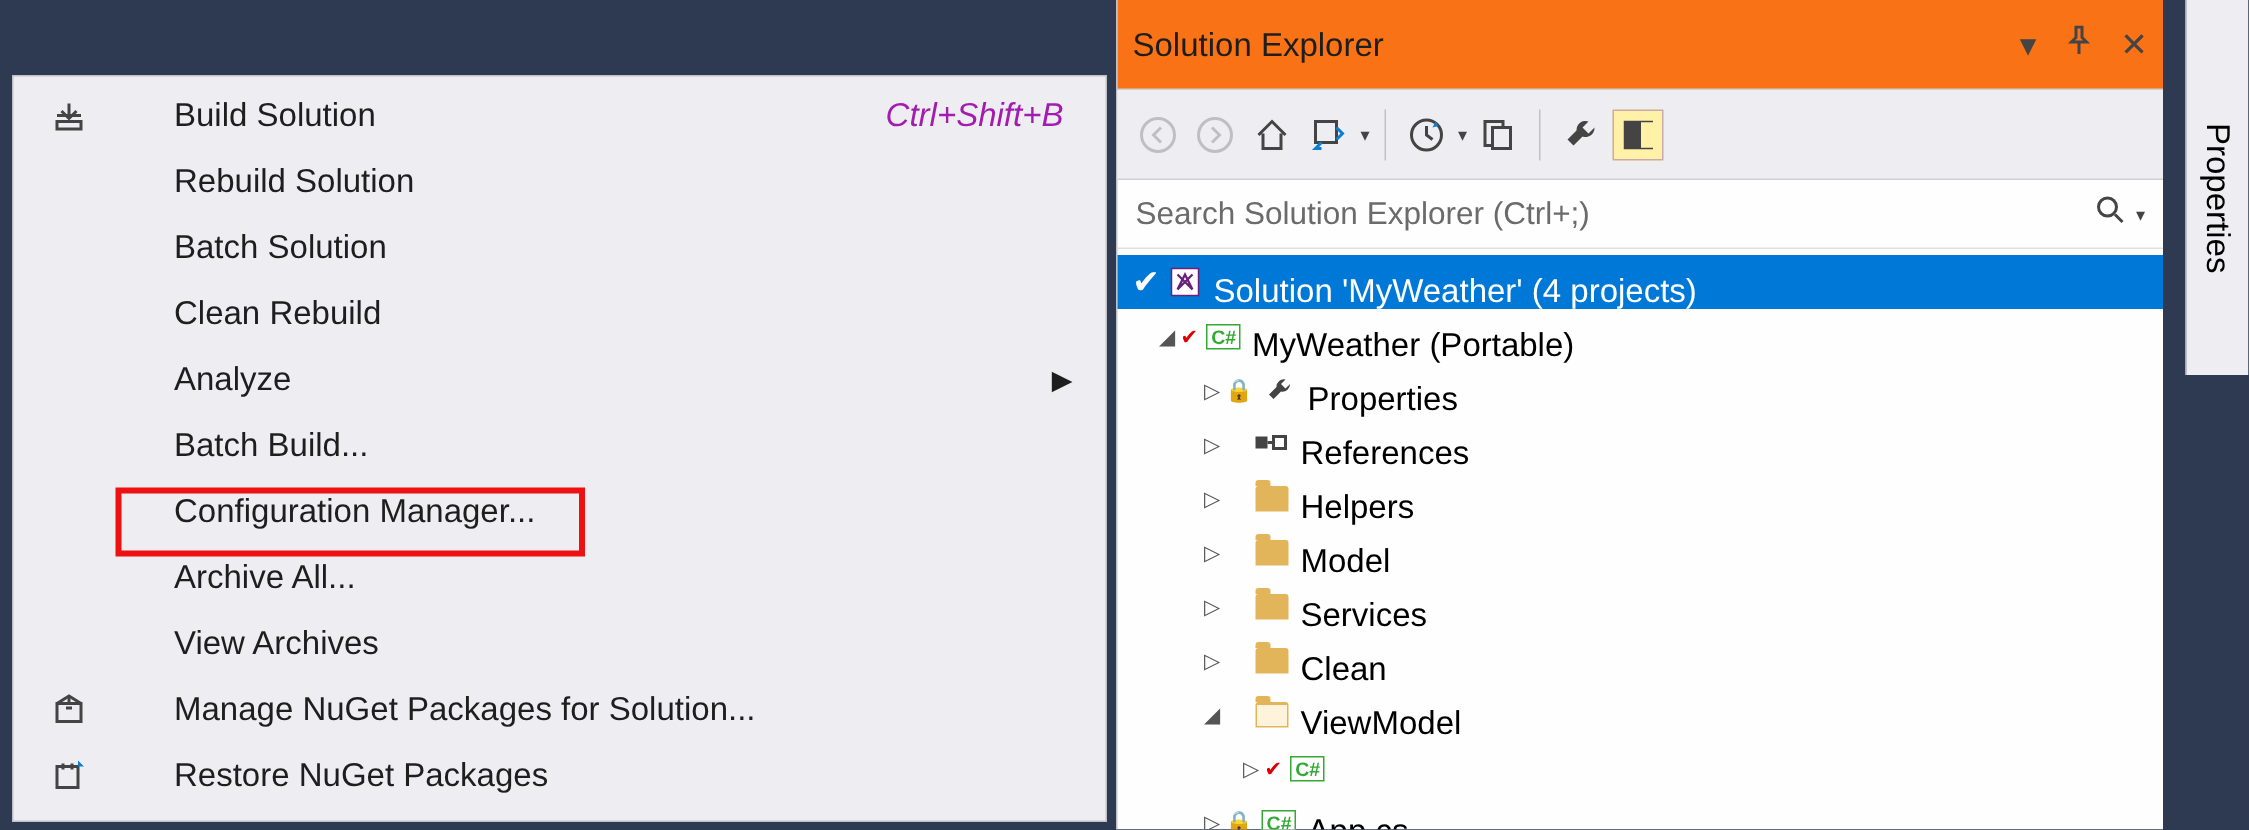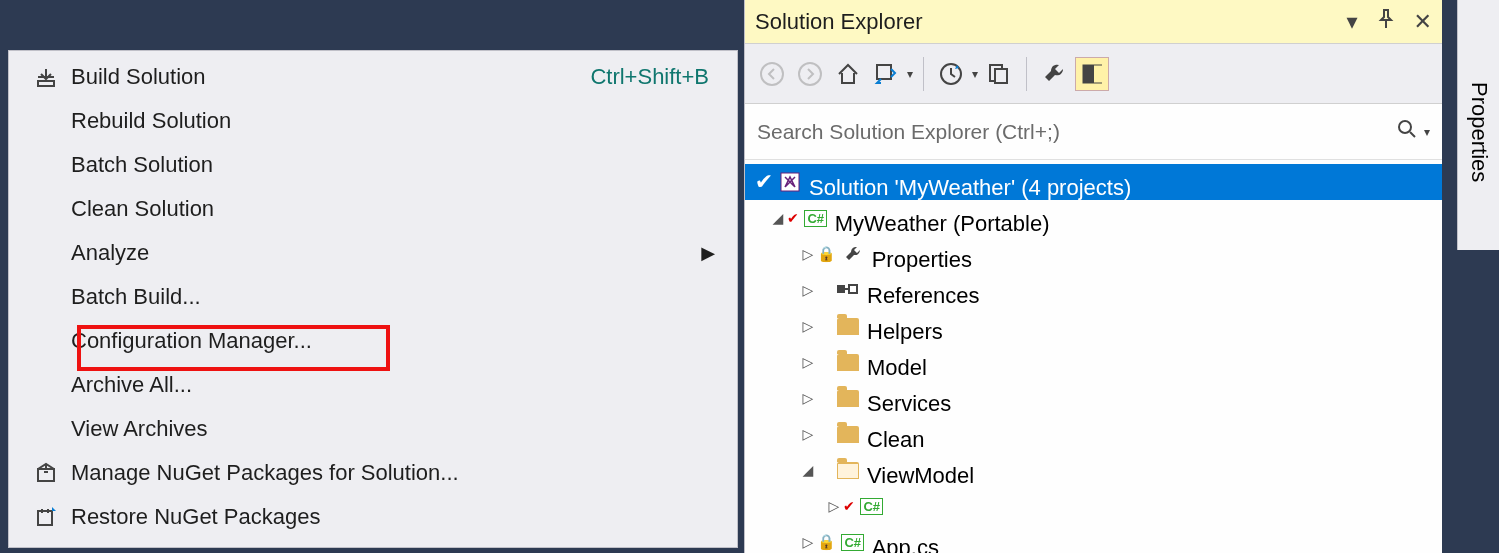--- a/index.html
+++ b/index.html
@@ -5,50 +5,50 @@
   * { box-sizing: border-box; margin: 0; padding: 0; font-family: "Segoe UI", sans-serif; }
   body { width: 1499px; height: 553px; background: #2d3a52; overflow: hidden; position: relative; }
 
   
   .context-menu {
     position: absolute; left: 8px; top: 50px; width: 730px;
     background: #eeeef2; border: 1px solid #c0c0c8; padding: 4px 2px 8px 2px;
   }
   .menu-item {
     display: flex; align-items: center; height: 44px; padding-left: 10px;
-    font-size: 22px; color: #1e1e1e;
+    font-size: 22px; color: #1e1e1e; gap: 45px;
   }
   .mi-icon { width: 50px; display:flex; justify-content:center; align-items:center; color:#444; }
   .mi-label { flex: 1; }
-  .mi-short { padding-right: 26px; color:#0f766e; }
+  .mi-short { padding-right: 26px; color:#a21caf;font-style:italic; }
   .submenu-arrow { font-size:18px; padding-right:20px; }
   .highlight-box { position:absolute; border:4px solid #e11; height:46px; width:313px; left:68px; top:274px; pointer-events:none; }
 
   
   .sol-panel {
     position:absolute; left:744px; top:0; width:698px; height:553px;
     background:#fefefe; border-left:1px solid #c0c0c8;
   }
   .sol-title {
-    background:#fef9c3; height:44px; display:flex; align-items:center;
+    background:#f97316; height:60px; display:flex; align-items:center;
     padding:0 10px; font-size:22px; color:#1e1e1e; justify-content:space-between;
     border-bottom:1px solid #d0d0d0;
   }
   .title-controls { display:flex; gap:20px; align-items:center; color:#444; }
   .title-controls span { cursor:default; }
   .sol-toolbar {
     background:#eeeef2; height:60px; display:flex; align-items:center; gap:4px;
     padding:0 10px; border-bottom:1px solid #d0d0d0;
   }
   .tb-btn { width:34px; height:34px; display:flex; align-items:center; justify-content:center; }
   .tb-btn.disabled { opacity:0.45; }
   .tb-sep { width:1px; height:34px; background:#c0c0c8; margin:0 6px; }
   .tb-active { background:#fff2a8; border:1px solid #caa; padding:2px 6px; }
   .sol-search {
-    height:56px; display:flex; align-items:center; padding:0 12px;
+    height:46px; display:flex; align-items:center; padding:0 12px;
     font-size:21px; color:#6b6b6b; border-bottom:1px solid #e0e0e0; justify-content:space-between;
   }
   .search-right { display:flex; align-items:center; gap:6px; color:#444;}
   .sol-tree { padding:4px 0; font-size:22px; }
   .tree-row { display:flex; align-items:center; height:36px; }
   .tree-row.selected { background:#0078d7; color:#fff; }
   .exp { width:18px; text-align:center; font-size:14px; color:#555; }
   .ico { width:30px; display:flex; align-items:center; justify-content:center; }
   .folder-ico { width:22px; height:17px; background:#e3b55b; border-radius:2px 2px 0 0; position:relative; }
   .folder-ico::before { content:""; position:absolute; top:-4px; left:0; width:10px; height:4px; background:#e3b55b; border-radius:2px 2px 0 0; }
@@ -87,21 +87,21 @@
   <div class="menu-item">
     <span class="mi-icon"></span>
     <span class="mi-label">Rebuild Solution</span>
   </div>
   <div class="menu-item">
     <span class="mi-icon"></span>
     <span class="mi-label">Batch Solution</span>
   </div>
   <div class="menu-item">
     <span class="mi-icon"></span>
-    <span class="mi-label">Clean Solution</span>
+    <span class="mi-label">Clean Rebuild</span>
   </div>
   <div class="menu-item">
     <span class="mi-icon"></span>
     <span class="mi-label">Analyze</span>
     <span class="submenu-arrow">▶</span>
   </div>
   <div class="menu-item">
     <span class="mi-icon"></span>
     <span class="mi-label">Batch Build...</span>
   </div>

